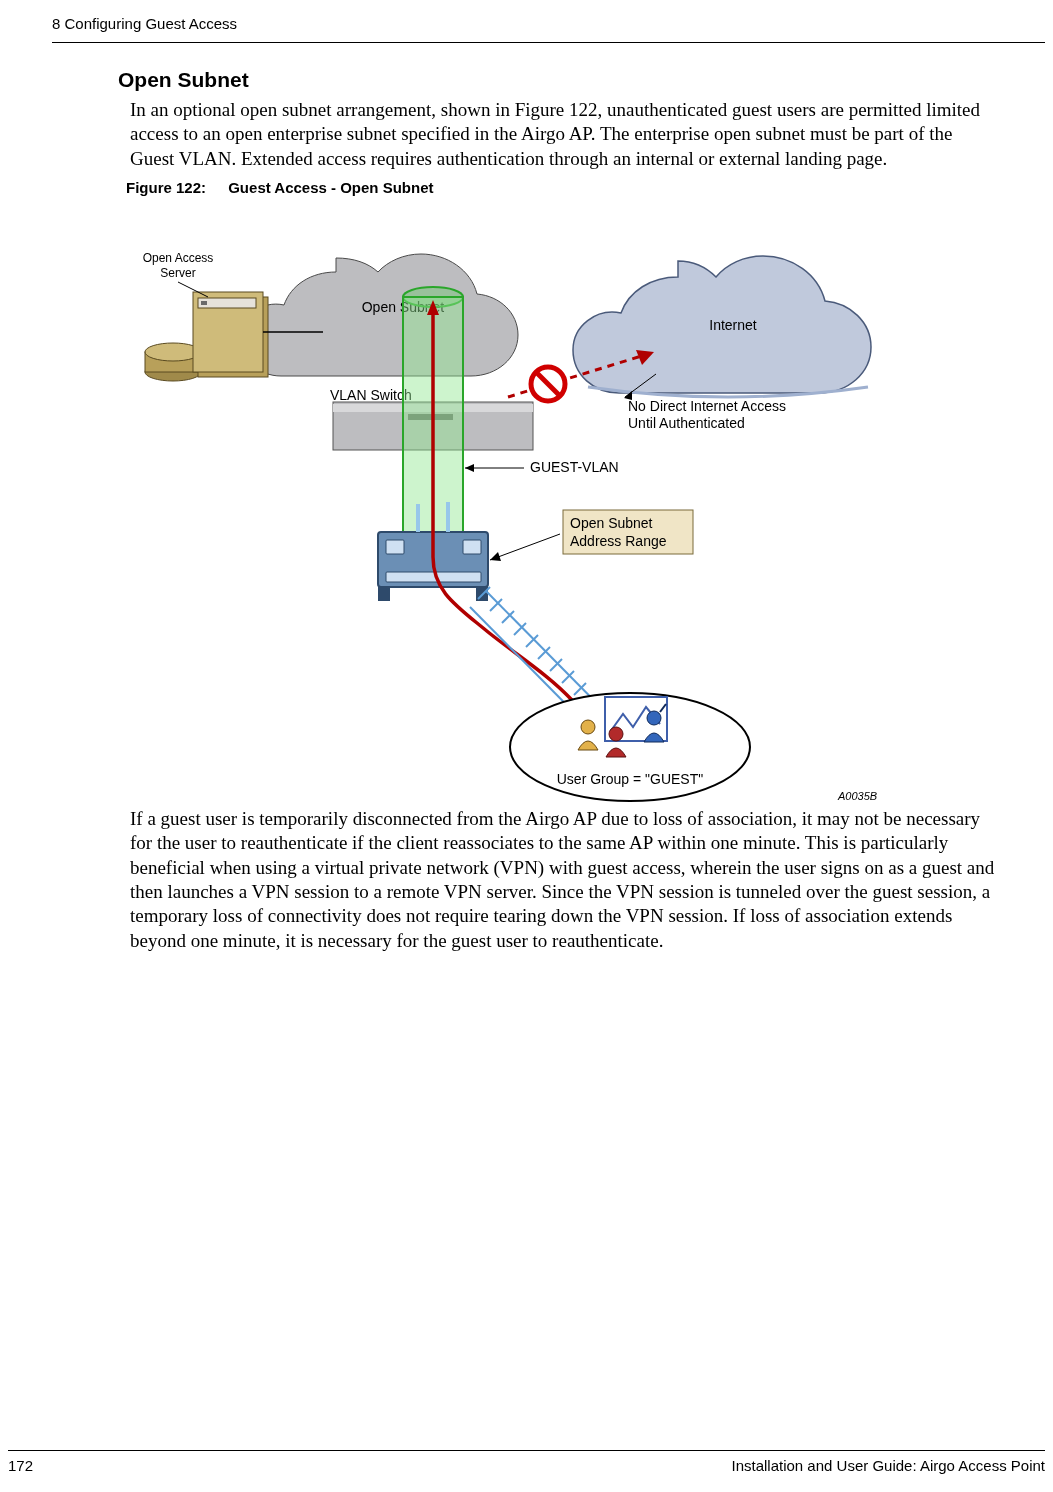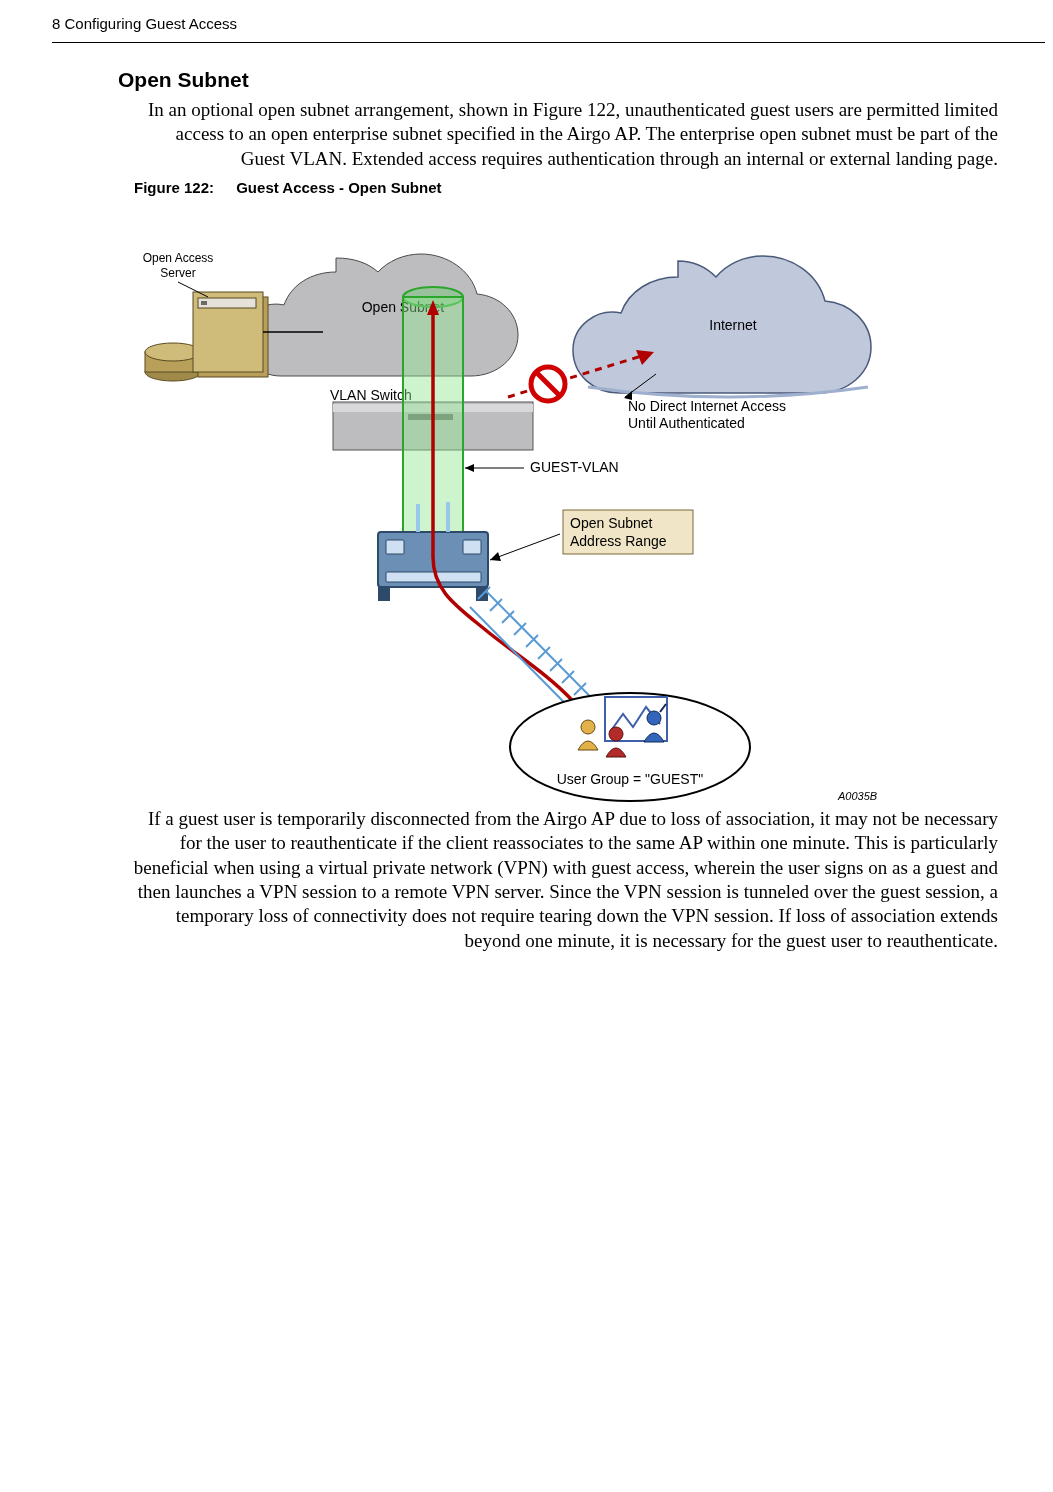--- a/index.html
+++ b/index.html
@@ -39,28 +39,28 @@
   h2.section {
     font-family: Arial, Helvetica, sans-serif;
     font-weight: bold;
     font-size: 21px;
     margin: 0 0 6px 0;
   }
   p.body {
     font-size: 19px;
     line-height: 1.28;
     margin: 0 0 8px 12px;
-    text-align: right;
+    text-align: left;
     font-family: Liberation Serif, serif;
   }
   .fig-caption-row {
     font-family: Arial, Helvetica, sans-serif;
     font-weight: bold;
     font-size: 15px;
-    margin: 8px 0 6px 16px;
+    margin: 8px 0 6px 8px;
   }
   .fig-caption-row .lead { margin-right: 18px; }
   .figure-wrap {
     width: 880px;
     height: 605px;
     position: relative;
   }
   .figure-wrap svg {
     position: absolute;
     top: 0; left: 0;
@@ -263,14 +263,18 @@
 
         <text class="svg-label-italic" x="720" y="598">A0035B</text>
 
       </svg>
     </div>
 
     <p class="body">If a guest user is temporarily disconnected from the Airgo AP due to loss of association, it may not be necessary for the user to reauthenticate if the client reassociates to the same AP within one minute. This is particularly beneficial when using a virtual private network (VPN) with guest access, wherein the user signs on as a guest and then launches a VPN session to a remote VPN server. Since the VPN session is tunneled over the guest session, a temporary loss of connectivity does not require tearing down the VPN session. If loss of association extends beyond one minute, it is necessary for the guest user to reauthenticate.</p>
 
   </div>
 
+  <div class="footer">
+    <span>172</span>
+    <span>Installation and User Guide: Airgo Access Point</span>
+  </div>
 
 </div>
 
 </body></html>

